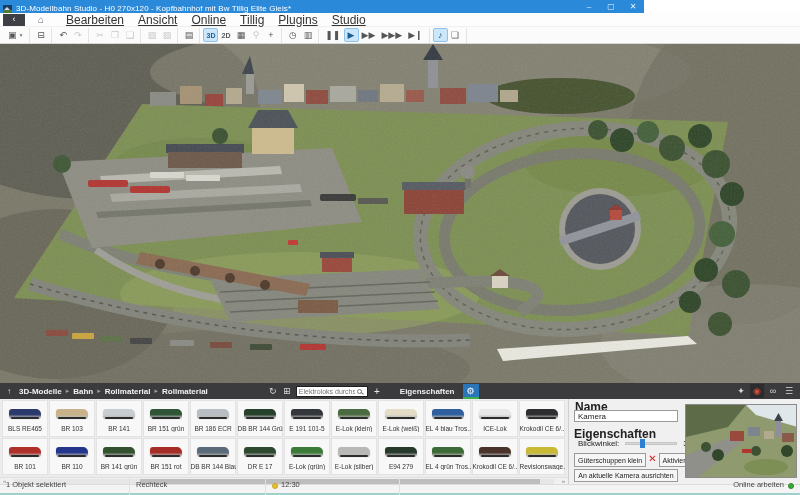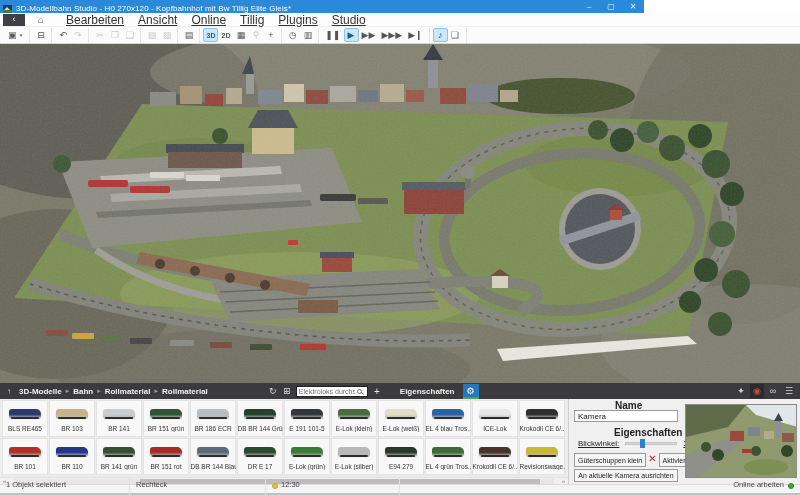--- a/index.html
+++ b/index.html
@@ -75,24 +75,24 @@
 
   
   .catscroll{position:absolute;left:0;top:477px;width:568px;height:7px;background:#f0f0f0;border-top:1px solid #e0e0e0;}
   .scrarrow{position:absolute;top:0;font-size:6px;color:#888;line-height:7px;}
   .scrtrack{position:absolute;left:14px;top:1px;width:540px;height:5px;background:#e6e6e6;}
   .scrthumb{position:absolute;left:126px;top:0;width:400px;height:5px;background:#bdbdbd;}
 
   
   .props{position:absolute;left:568px;top:399px;width:232px;height:85px;background:#f0f0f0;
     border-left:1px solid #cfcfcf;font-size:8px;color:#222;}
-  .plabel{position:absolute;font-weight:bold;font-size:10px;margin-left:40px;}
+  .plabel{position:absolute;font-weight:bold;font-size:12px;}
   .pinput{position:absolute;left:5px;top:11px;width:104px;height:12px;border:1px solid #9a9a9a;
     background:#fff;font-size:8px;padding:0 3px;color:#222;outline:none;}
-  .prow{position:absolute;left:9px;top:40px;display:flex;align-items:center;text-decoration:underline;}
+  .prow{position:absolute;left:9px;top:40px;display:flex;align-items:center;}
   .fieldlbl{font-size:8px;color:#222;}
   .slider{position:relative;width:52px;height:9px;margin:0 6px;}
   .slider .track{position:absolute;left:0;right:0;top:3px;height:3px;background:#d9d9d9;border:1px solid #c4c4c4;}
   .slider .thumbel{position:absolute;left:15px;top:0;width:5px;height:9px;background:#2f7fd6;}
   .btnrow{position:absolute;left:5px;top:54px;display:flex;height:14px;}
   .pbtn{border:1px solid #9a9a9a;background:#f6f6f6;display:flex;align-items:center;justify-content:center;
     font-size:7px;color:#222;padding:0 3px;height:14px;}
   .redx{color:#cc2222;font-weight:bold;font-size:10px;margin:0 2px;}
   .widebtn{position:absolute;left:5px;top:70px;width:104px;height:13px;border:1px solid #9a9a9a;
     background:#f6f6f6;display:flex;align-items:center;justify-content:center;font-size:7px;color:#222;}

